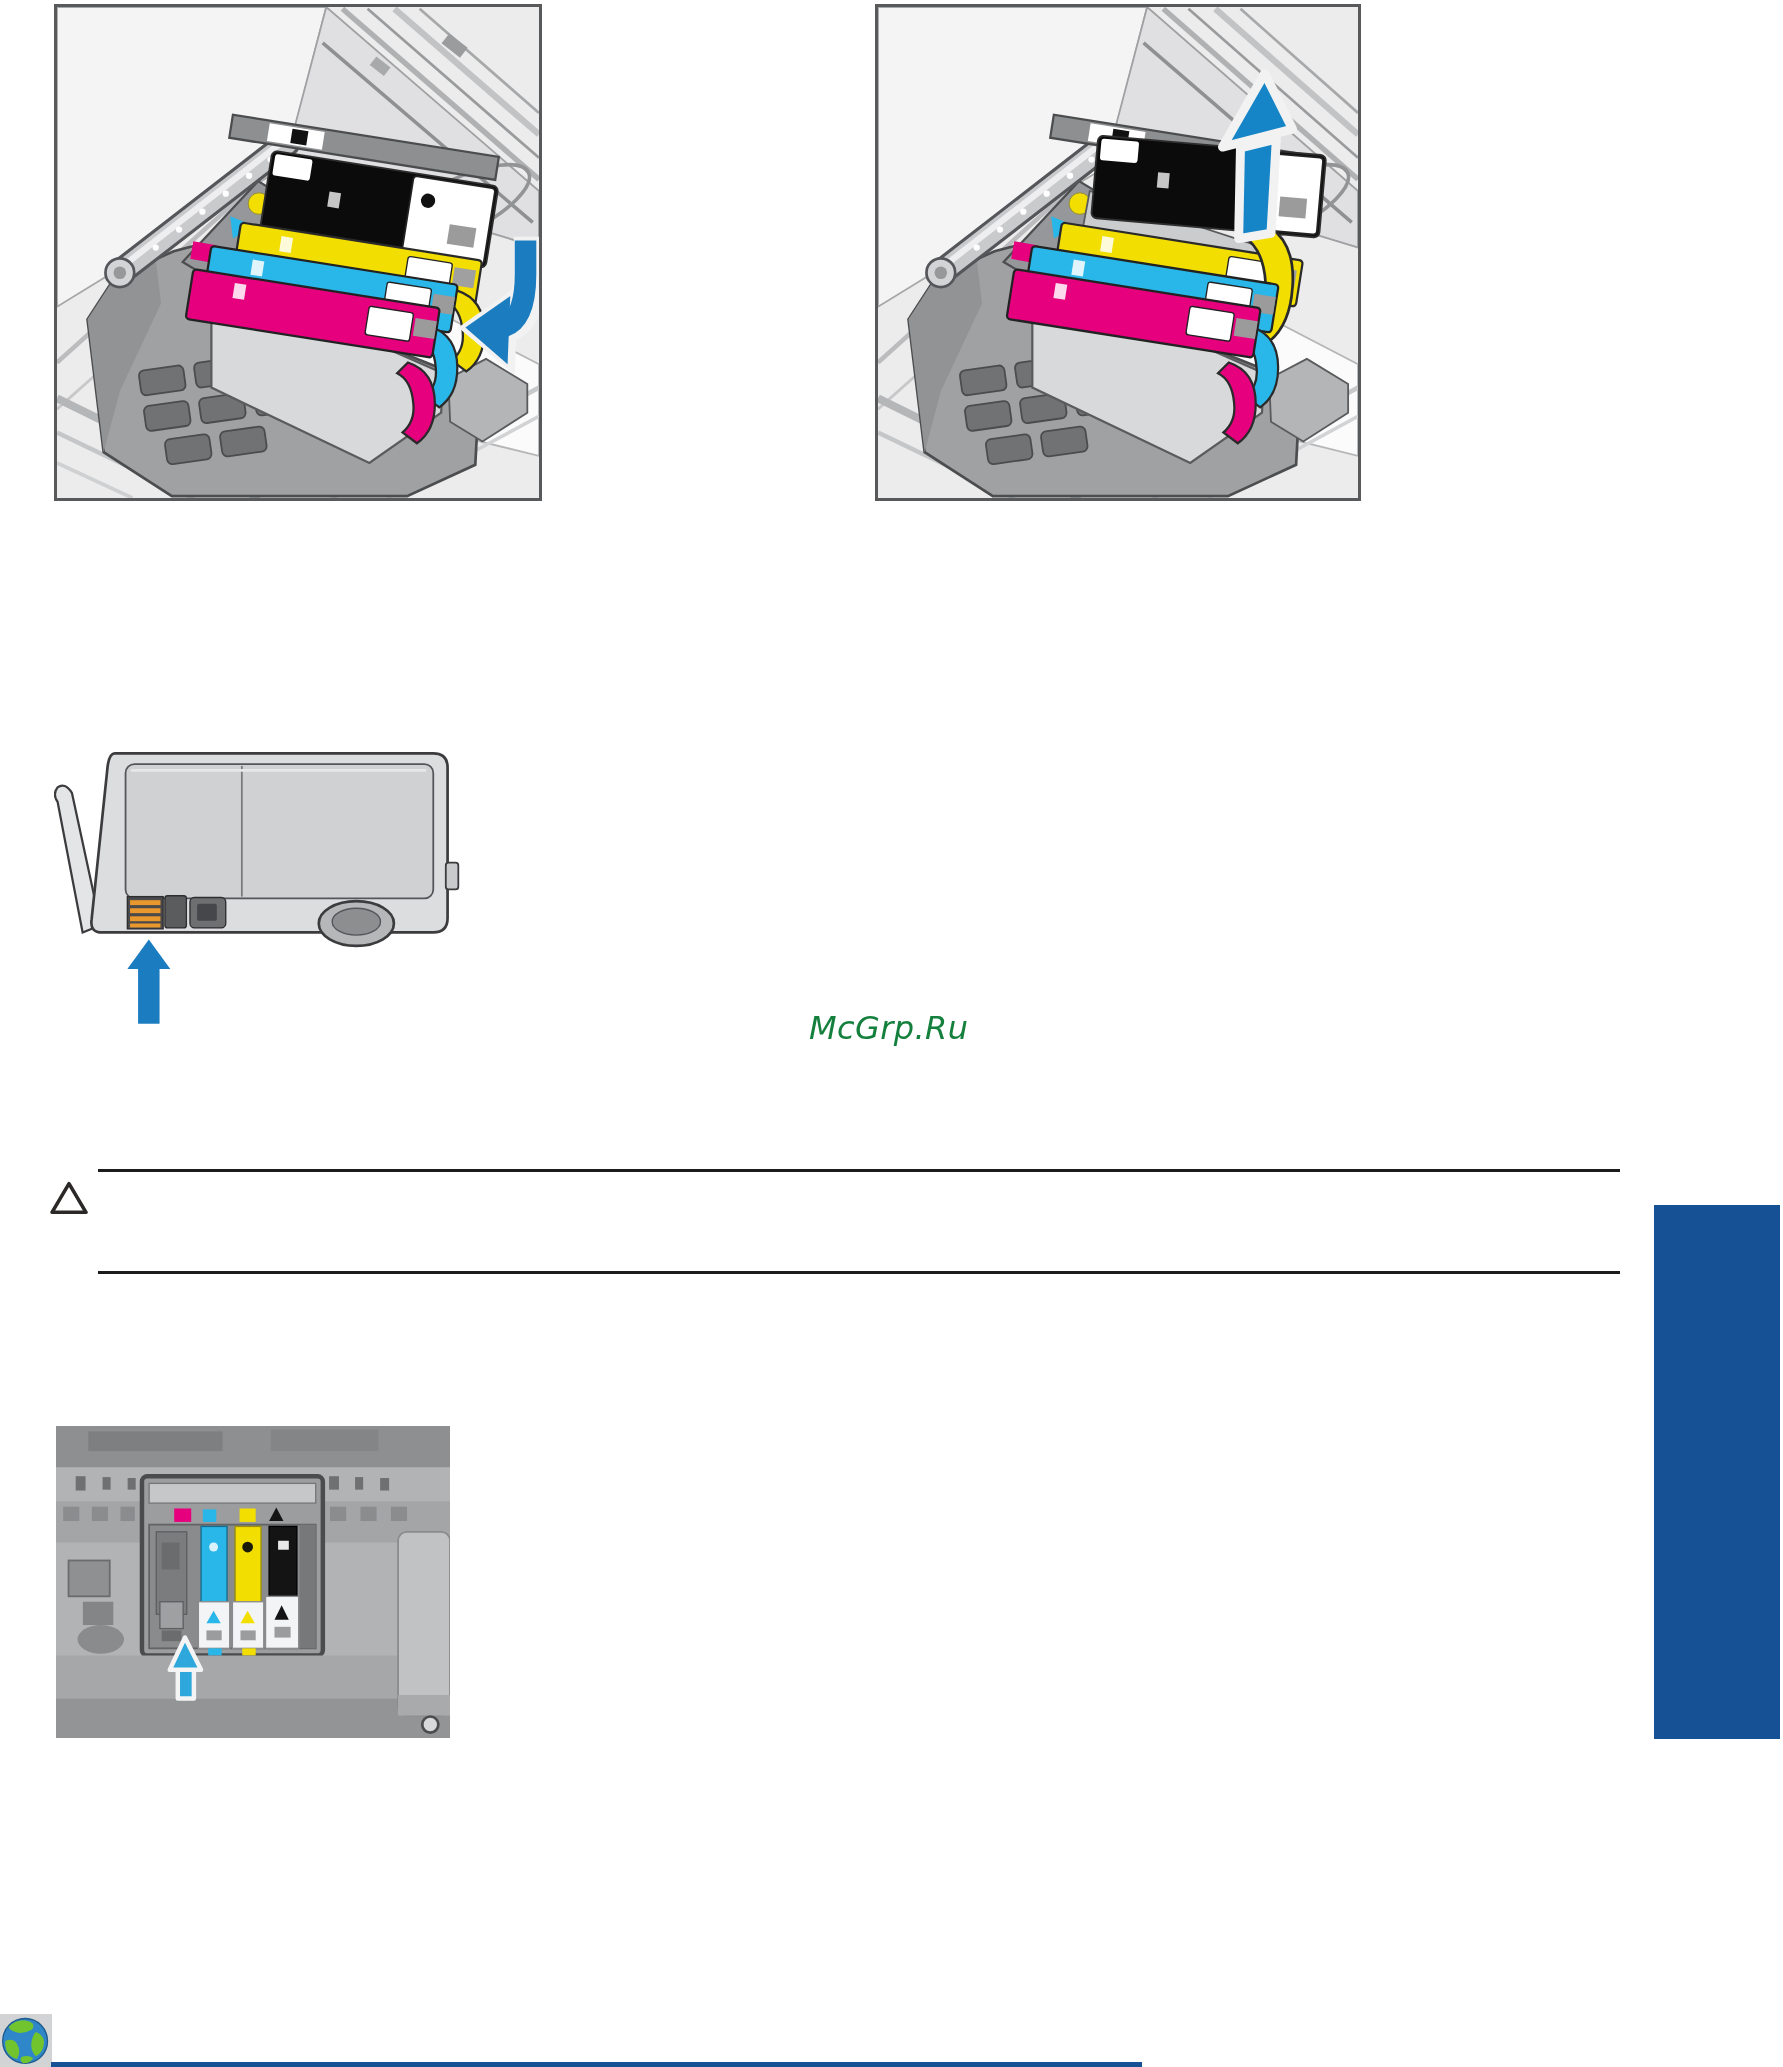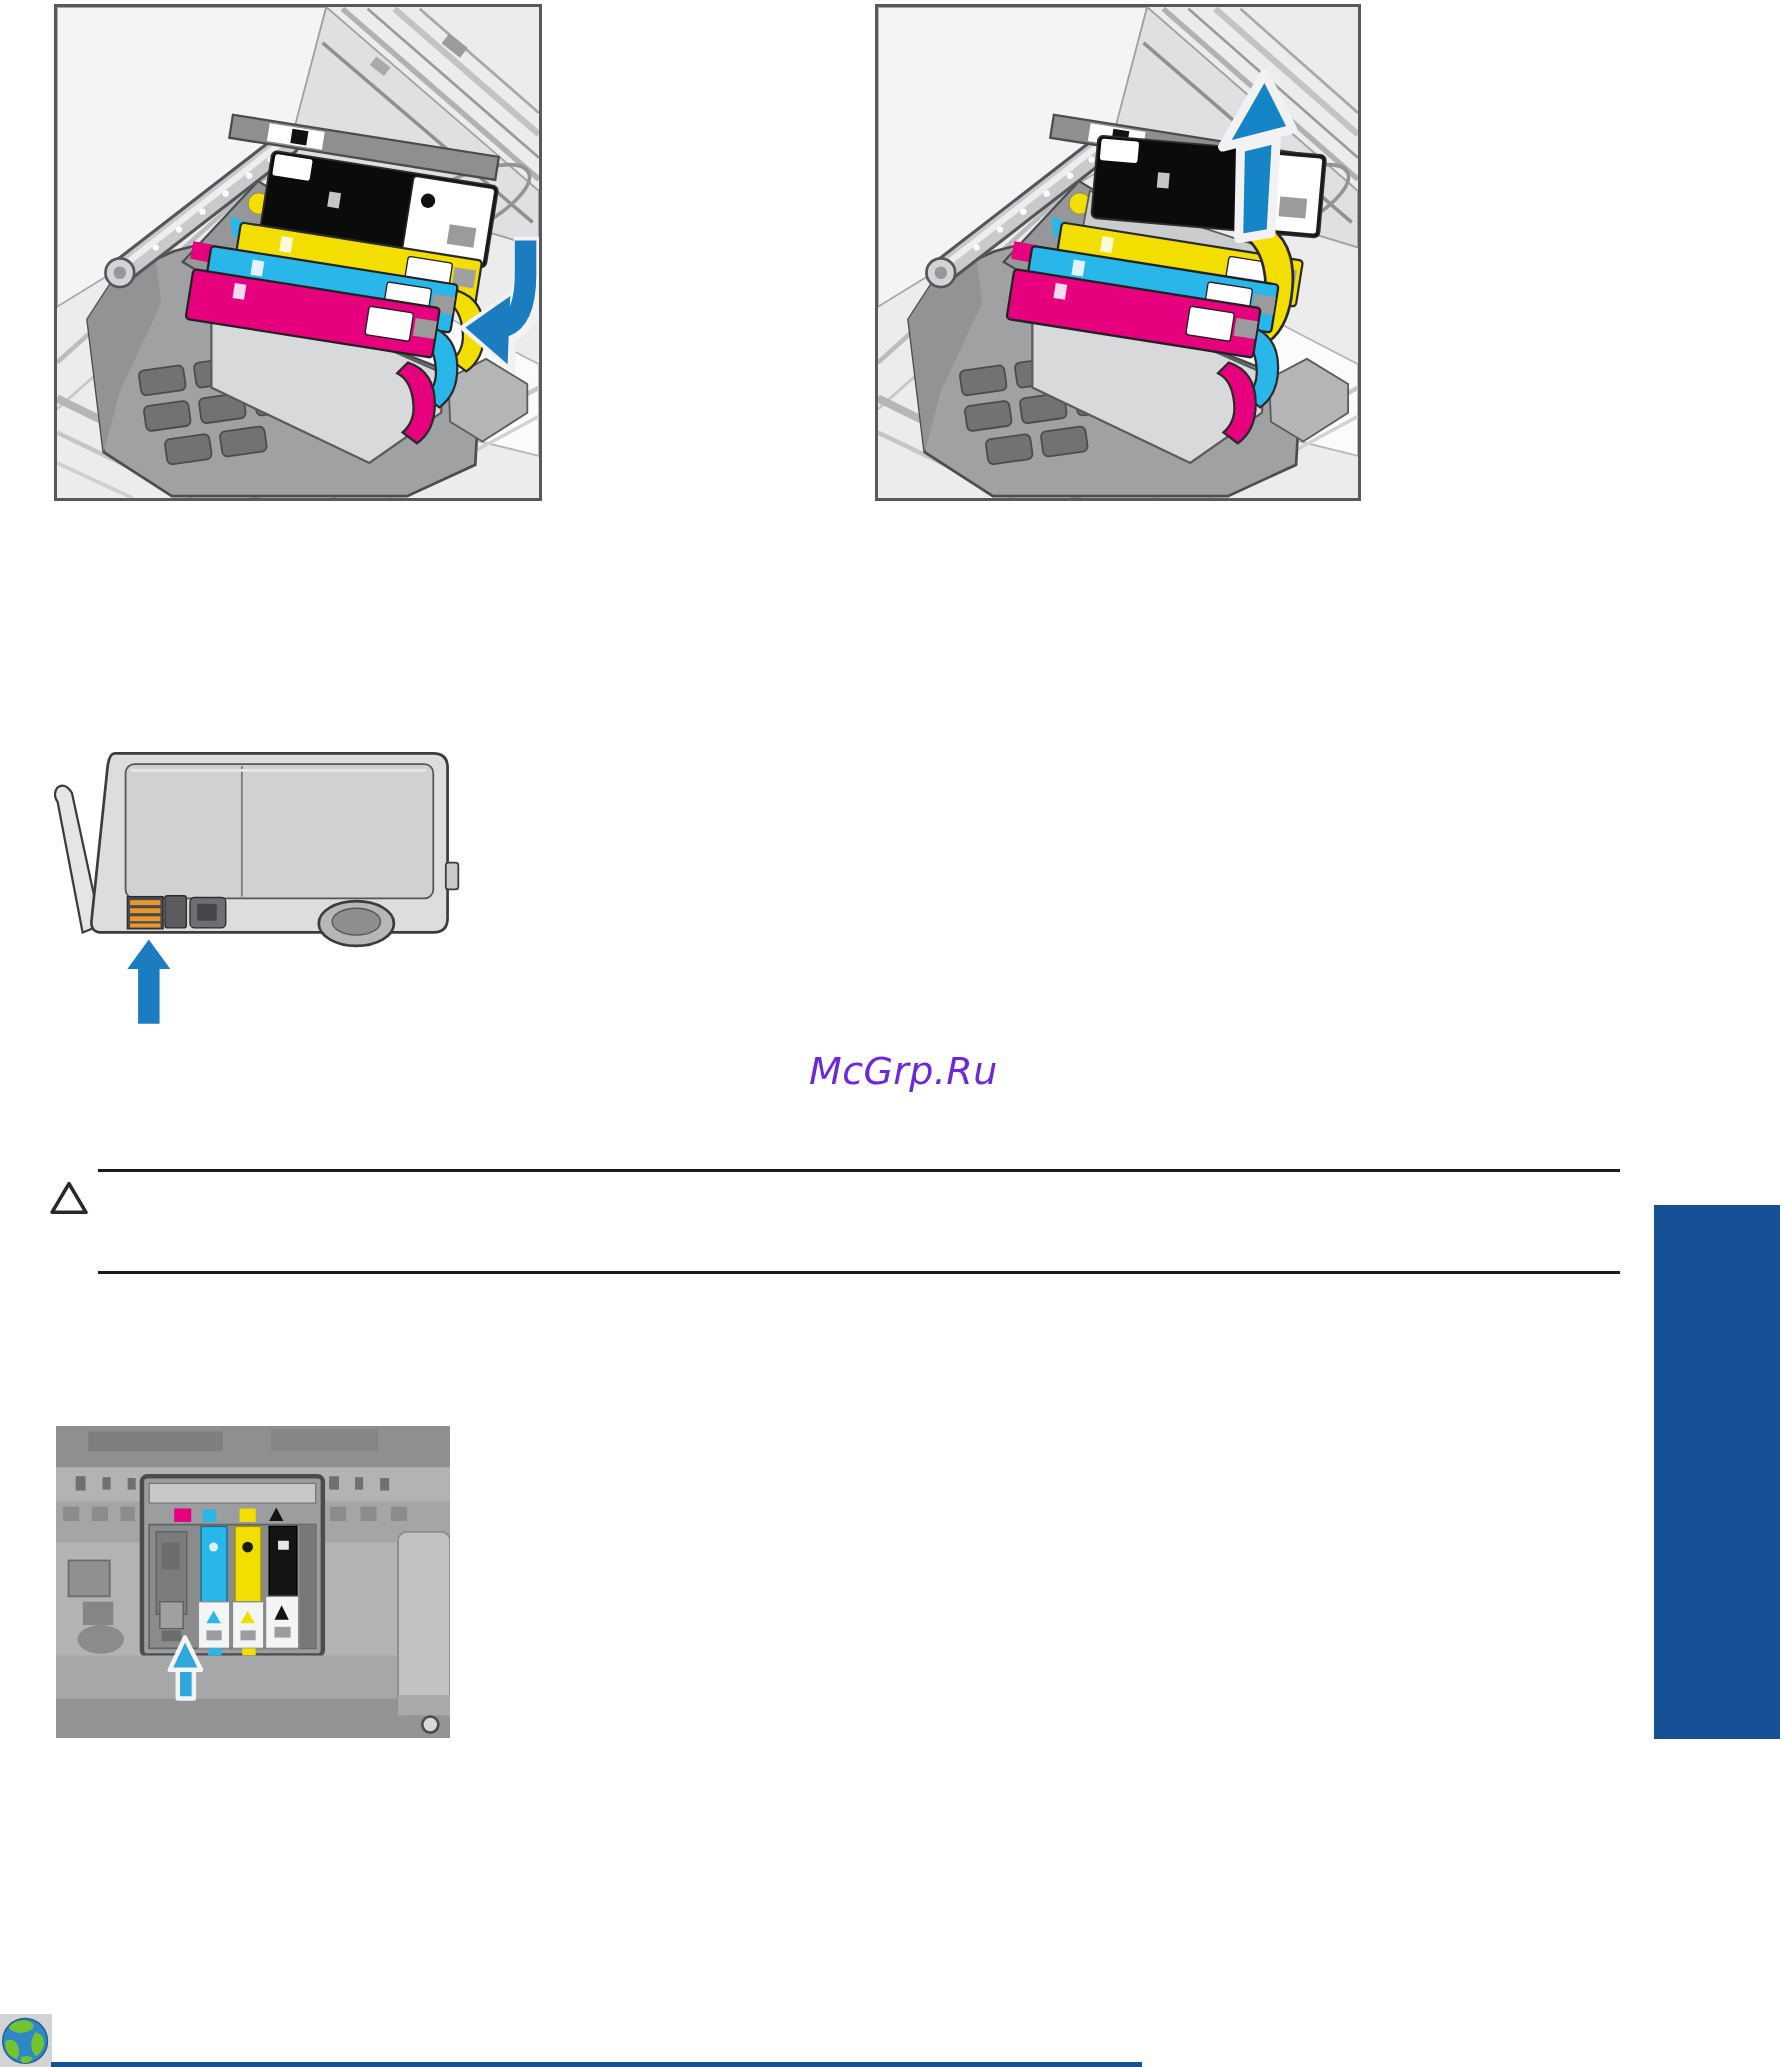--- a/index.html
+++ b/index.html
@@ -3,22 +3,22 @@
 <meta charset="utf-8">
 <title>McGrp.Ru</title>
 <style>
   html,body{margin:0;padding:0;background:#ffffff;}
   body{width:1783px;height:2067px;position:relative;overflow:hidden;
        font-family:"DejaVu Sans",sans-serif;}
   .abs{position:absolute;}
   .figure{background:#ffffff;}
   .figure.framed{border:3.6px solid #58595b;box-sizing:border-box;}
   .figure svg{display:block;width:100%;height:100%;}
-  #watermark{left:809px;top:1009px;font-size:38px;font-style:italic;
-             color:#6d28d9;letter-spacing:0.4px;white-space:nowrap;margin-top:40px;}
+  #watermark{left:809px;top:1009px;font-size:32px;font-style:italic;
+             color:#15803d;letter-spacing:0.4px;white-space:nowrap;}
   .rule{left:98px;width:1522px;height:2.7px;background:#1c1c1c;}
   #rule-top{top:1169px;}
   #rule-bottom{top:1271px;}
   #caution-icon{left:50px;top:1181px;width:38px;height:34px;}
   #chapter-tab{left:1654px;top:1205px;width:126px;height:534px;background:#155194;}
   #globe{left:0;top:2014px;width:52px;height:53px;}
   #footer-bar{left:51px;top:2062px;width:1091px;height:5.4px;background:#155194;}
   #fig-press{left:54px;top:3.6px;width:488px;height:497px;}
   #fig-remove{left:875px;top:3.6px;width:486px;height:497px;}
   #fig-contacts{left:54px;top:748px;width:407px;height:282px;}

